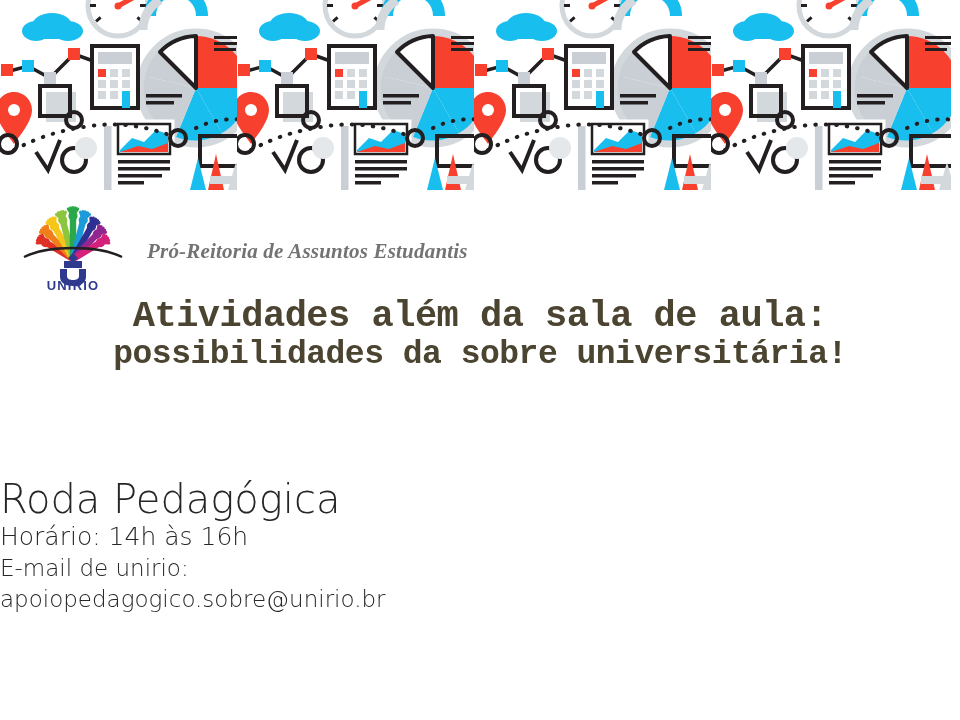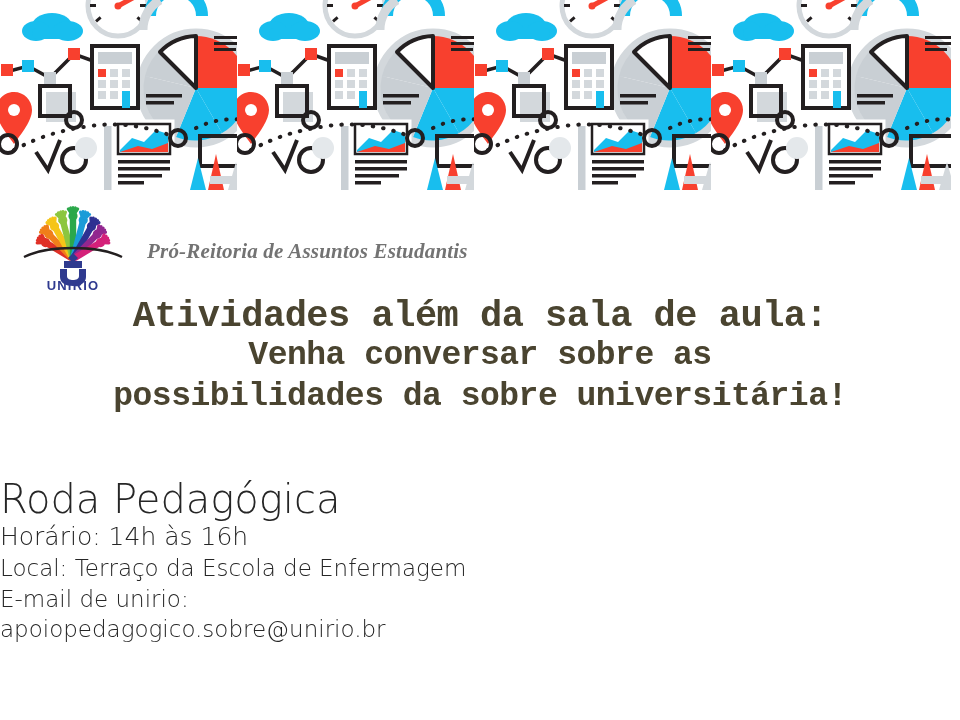--- a/index.html
+++ b/index.html
@@ -680,25 +680,23 @@
         <path d="M59 58 L64 63 L59 68 L54 63 Z"></path>
       </g>
       <text x="59" y="95" text-anchor="middle" font-family="Liberation Sans, sans-serif" font-size="13" font-weight="700" letter-spacing="1.2" fill="#2F3A8F">UNIRIO</text>
     </svg>
 
     <div class="prae-text">Pró-Reitoria de Assuntos Estudantis</div>
   </div>
 
   <div class="headline">
     <span class="h-l1">Atividades além da sala de aula:</span>
-    <span class="h-l2">Venha conversar sobre as</span>
     <span class="h-l3">possibilidades da sobre universitária!</span>
   </div>
 
   <div class="details">
     <span class="d-title">Roda Pedagógica</span>
     <span class="d-time">Horário: 14h às 16h</span>
-    <span class="d-place">Local: Terraço da Escola de Enfermagem</span>
     <span class="d-emlbl">E-mail de unirio:</span>
     <span class="d-email">apoiopedagogico.sobre@unirio.br</span>
   </div>
 
 </div>
 
 </body></html>

